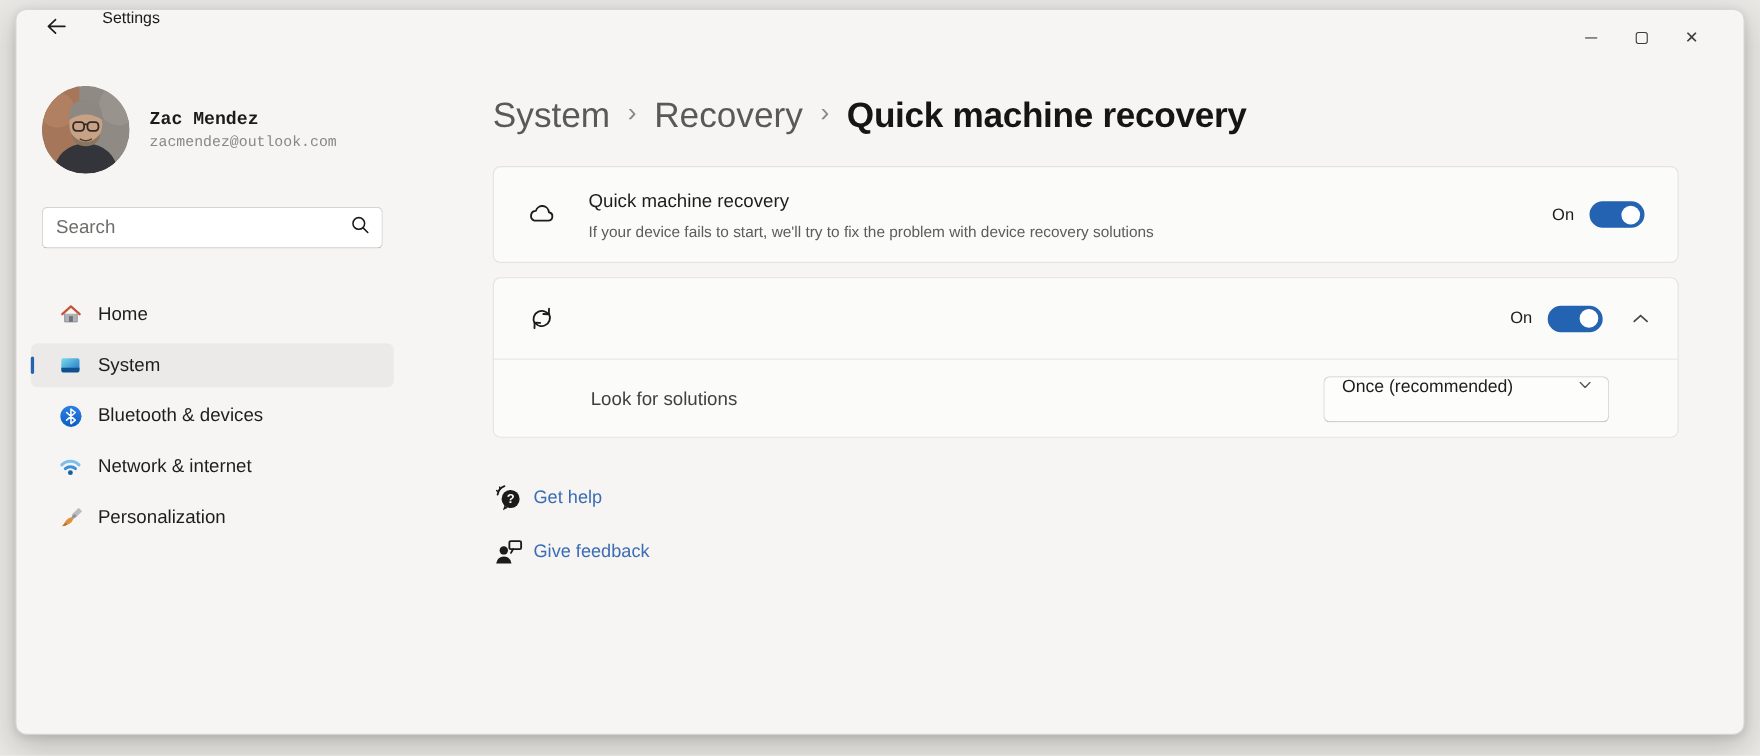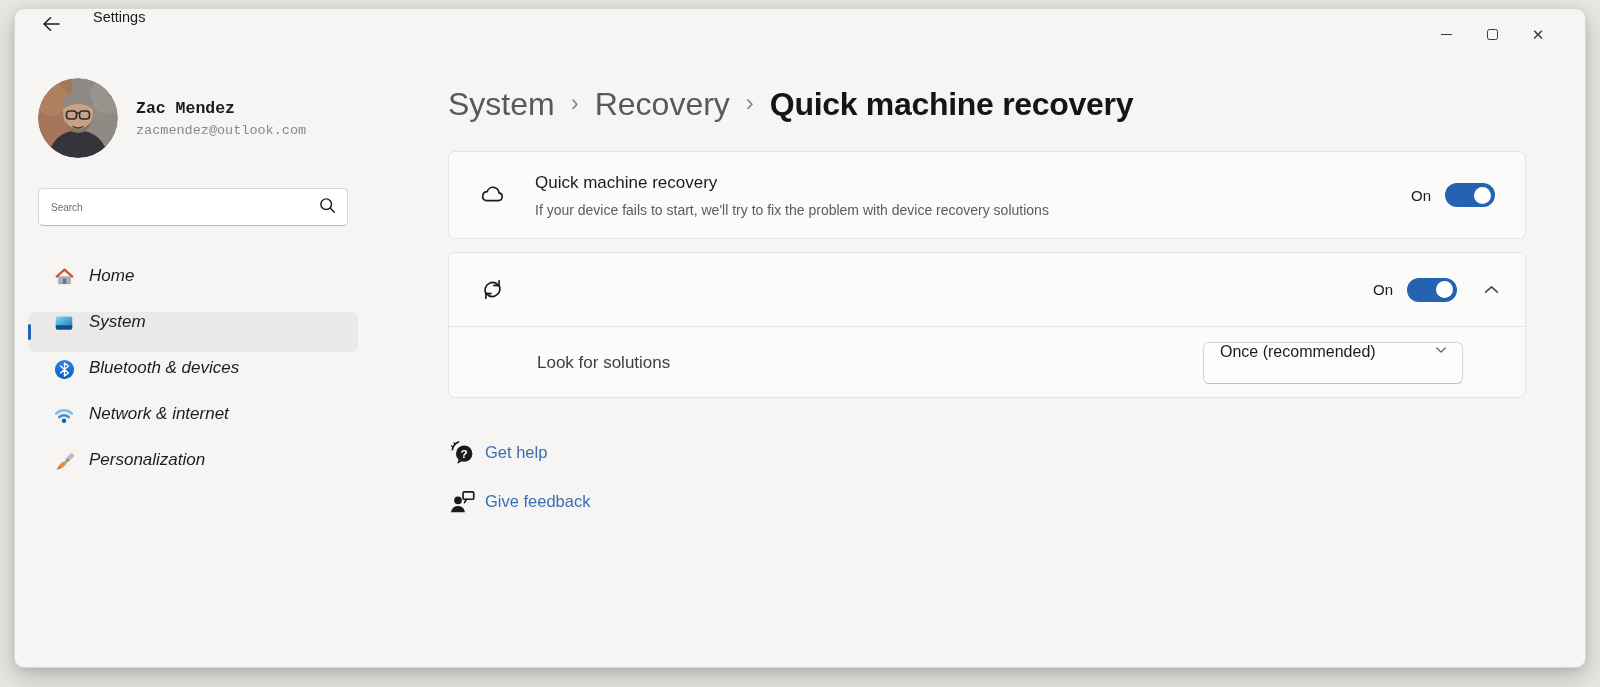--- a/index.html
+++ b/index.html
@@ -32,28 +32,28 @@
   .avatar { width:80px; height:80px; border-radius:50%; overflow:hidden; flex:0 0 auto; }
   .user-text { margin-left:18px; }
   .user-name { font-size:16.5px; font-weight:700; color:#1b1b1a; }
   .user-email { font-size:13.5px; color:#8a8884; margin-top:5px; }
   .searchbox {
     position:absolute; left:23px; top:179px; width:310px; height:38px;
     background:#ffffff; border:1px solid #d6d3d0; border-bottom-color:#b9b6b2;
     border-radius:5px; display:flex; align-items:center; padding:0 10px 0 12px;
   }
   .searchbox input {
-    border:none; outline:none; flex:1; font-size:10px; color:#3c3a38;
+    border:none; outline:none; flex:1; font-size:17px; color:#3c3a38;
     font-family:"Liberation Sans", sans-serif; background:transparent;
   }
   .searchbox input::placeholder { color:#6f6d6a; opacity:1; }
   .nav { position:absolute; left:13px; top:257px; width:330px; }
   .nav-item {
     position:relative; height:40px; margin-bottom:6px; border-radius:6px;
-    display:flex; cursor:pointer;font-style:italic;
+    display:flex; align-items:center; cursor:pointer;
   }
   .nav-item.selected { background:#ebeae9; }
   .nav-accent {
     position:absolute; left:0; top:12px; width:3px; height:16px; border-radius:2px;
   }
   .nav-icon { width:22px; height:22px; margin-left:25px; display:flex; align-items:center; justify-content:center; }
   .nav-label { margin-left:14px; font-size:17px; color:#1e1d1c; }
   
   .main { position:absolute; left:433px; top:0; width:1078px; }
   .breadcrumb { position:absolute; left:0; top:77px; display:flex; align-items:center; white-space:nowrap; }

